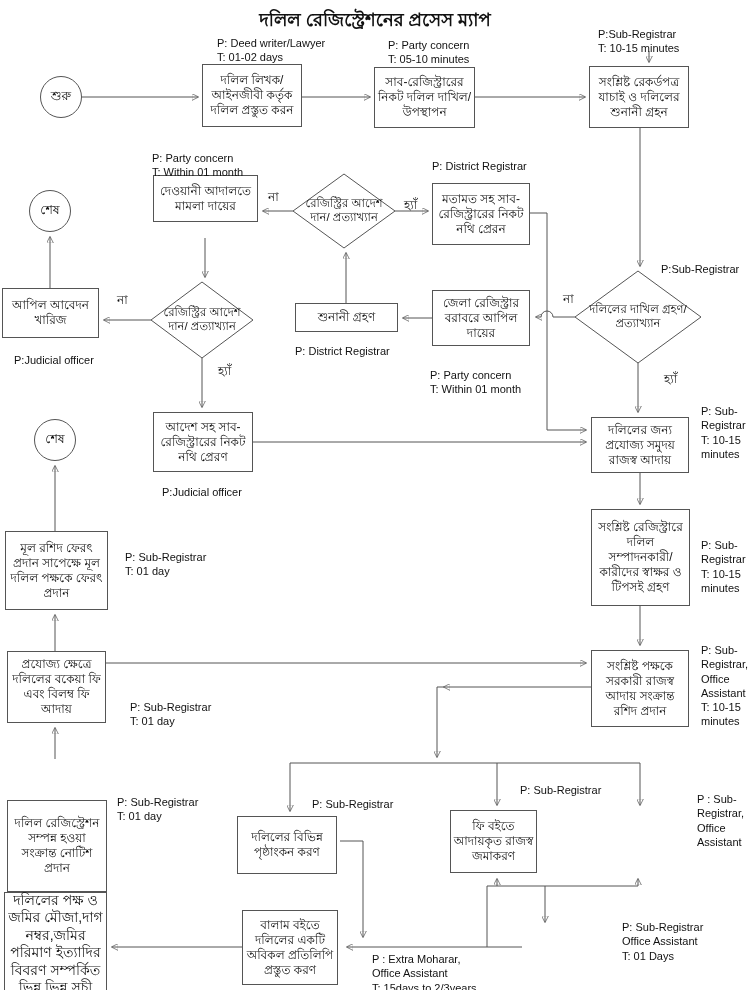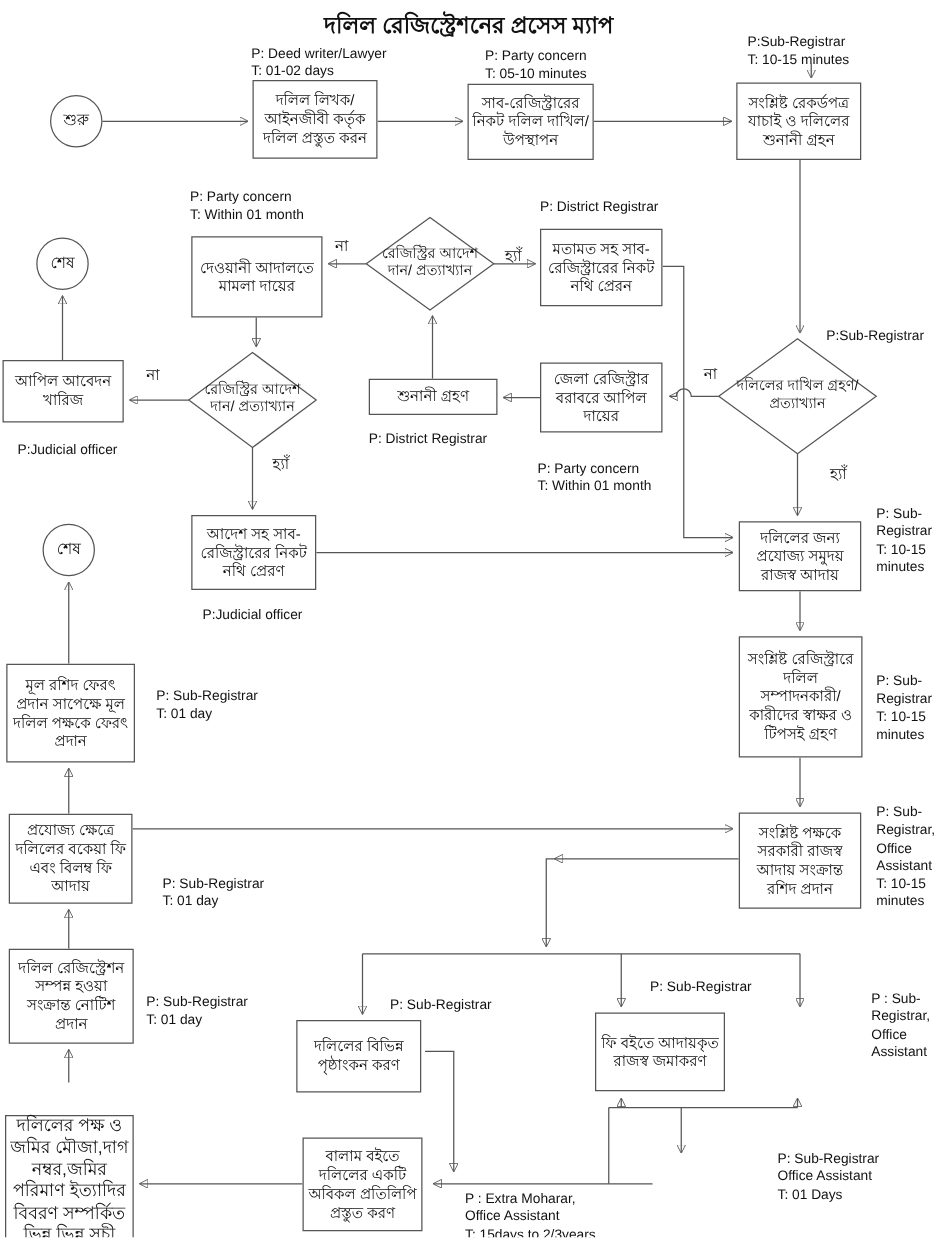--- a/index.html
+++ b/index.html
@@ -92,46 +92,46 @@
   <div class="title">দলিল রেজিস্ট্রেশনের প্রসেস ম্যাপ</div>
 
   <div class="box circle" style="left:40px;top:76px;width:42px;height:42px">শুরু</div>
   <div class="box circle" style="left:29px;top:190px;width:42px;height:42px">শেষ</div>
   <div class="box circle" style="left:34px;top:419px;width:42px;height:42px">শেষ</div>
 
   <div class="box" style="left:202px;top:64px;width:100px;height:63px">দলিল লিখক/ আইনজীবী কর্তৃক দলিল প্রস্তুত করন</div>
   <div class="box" style="left:374px;top:67px;width:101px;height:61px">সাব-রেজিস্ট্রারের নিকট দলিল দাখিল/উপস্থাপন</div>
   <div class="box" style="left:589px;top:66px;width:100px;height:62px">সংশ্লিষ্ট রেকর্ডপত্র যাচাই ও দলিলের শুনানী গ্রহন</div>
 
-  <div class="box" style="left:153px;top:189px;width:105px;height:65px">দেওয়ানী আদালতে মামলা দায়ের</div>
+  <div class="box" style="left:153px;top:175px;width:105px;height:47px">দেওয়ানী আদালতে মামলা দায়ের</div>
   <div class="dlabel" style="left:299px;top:183px;width:90px;height:56px">রেজিস্ট্রির আদেশ দান/ প্রত্যাখ্যান</div>
   <div class="box" style="left:432px;top:183px;width:98px;height:62px">মতামত সহ সাব-রেজিস্ট্রারের নিকট নথি প্রেরন</div>
 
   <div class="box" style="left:2px;top:288px;width:97px;height:50px">আপিল আবেদন খারিজ</div>
   <div class="dlabel" style="left:157px;top:292px;width:90px;height:56px">রেজিস্ট্রির আদেশ দান/ প্রত্যাখ্যান</div>
   <div class="box" style="left:295px;top:303px;width:103px;height:29px">শুনানী গ্রহণ</div>
   <div class="box" style="left:432px;top:290px;width:98px;height:56px">জেলা রেজিস্ট্রার বরাবরে আপিল দায়ের</div>
   <div class="dlabel" style="left:583px;top:294px;width:110px;height:46px">দলিলের দাখিল গ্রহণ/প্রত্যাখ্যান</div>
 
   <div class="box" style="left:153px;top:412px;width:100px;height:60px">আদেশ সহ সাব-রেজিস্ট্রারের নিকট নথি প্রেরণ</div>
   <div class="box" style="left:591px;top:417px;width:98px;height:56px">দলিলের জন্য প্রযোজ্য সমুদয় রাজস্ব আদায়</div>
 
   <div class="box" style="left:591px;top:509px;width:99px;height:97px">সংশ্লিষ্ট রেজিস্ট্রারে দলিল সম্পাদনকারী/ কারীদের স্বাক্ষর ও টিপসই গ্রহণ</div>
   <div class="box" style="left:591px;top:650px;width:98px;height:77px">সংশ্লিষ্ট পক্ষকে সরকারী রাজস্ব আদায় সংক্রান্ত রশিদ প্রদান</div>
 
   <div class="box" style="left:5px;top:531px;width:103px;height:79px">মূল রশিদ ফেরৎ প্রদান সাপেক্ষে মূল দলিল পক্ষকে ফেরৎ প্রদান</div>
   <div class="box" style="left:7px;top:651px;width:99px;height:72px">প্রযোজ্য ক্ষেত্রে দলিলের বকেয়া ফি এবং বিলম্ব ফি আদায়</div>
-  <div class="box" style="left:7px;top:759px;width:100px;height:76px">দলিল রেজিস্ট্রেশন সম্পন্ন হওয়া সংক্রান্ত নোটিশ প্রদান</div>
+  <div class="box" style="left:7px;top:800px;width:100px;height:92px">দলিল রেজিস্ট্রেশন সম্পন্ন হওয়া সংক্রান্ত নোটিশ প্রদান</div>
   <div class="box" style="left:4px;top:892px;width:103px;height:122px;font-size:14px">দলিলের পক্ষ ও জমির মৌজা,দাগ নম্বর,জমির পরিমাণ ইত্যাদির বিবরণ সম্পর্কিত ভিন্ন ভিন্ন সূচী প্রস্তুত করণ</div>
 
   <div class="box" style="left:237px;top:816px;width:100px;height:58px">দলিলের বিভিন্ন পৃষ্ঠাংকন করণ</div>
-  <div class="box" style="left:476px;top:810px;width:104px;height:63px">ফি বইতে আদায়কৃত রাজস্ব জমাকরণ</div>
+  <div class="box" style="left:450px;top:810px;width:87px;height:63px">ফি বইতে আদায়কৃত রাজস্ব জমাকরণ</div>
   <div class="box" style="left:242px;top:910px;width:96px;height:75px">বালাম বইতে দলিলের একটি অবিকল প্রতিলিপি প্রস্তুত করণ</div>
 
-  <div class="ann" style="left:201px;top:36px;width:140px">P: Deed writer/Lawyer
+  <div class="ann" style="left:217px;top:36px;width:140px">P: Deed writer/Lawyer
 T: 01-02 days</div>
   <div class="ann" style="left:388px;top:38px;width:125px">P: Party concern
 T: 05-10 minutes</div>
   <div class="ann" style="left:598px;top:27px;width:115px">P:Sub-Registrar
 T: 10-15 minutes</div>
   <div class="ann" style="left:152px;top:151px;width:135px">P: Party concern
 T: Within 01 month</div>
   <div class="ann" style="left:432px;top:159px;width:145px">P: District Registrar</div>
   <div class="ann" style="left:661px;top:262px;width:95px">P:Sub-Registrar</div>
   <div class="ann" style="left:295px;top:344px;width:145px">P: District Registrar</div>

